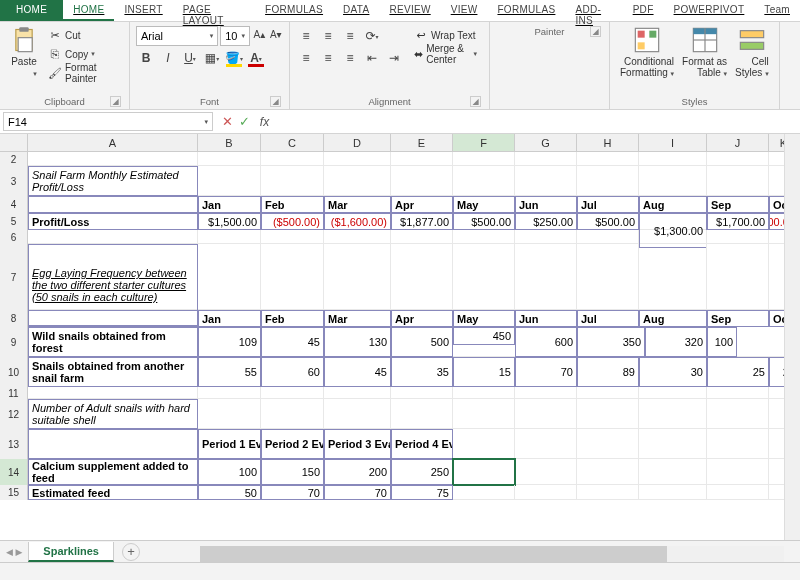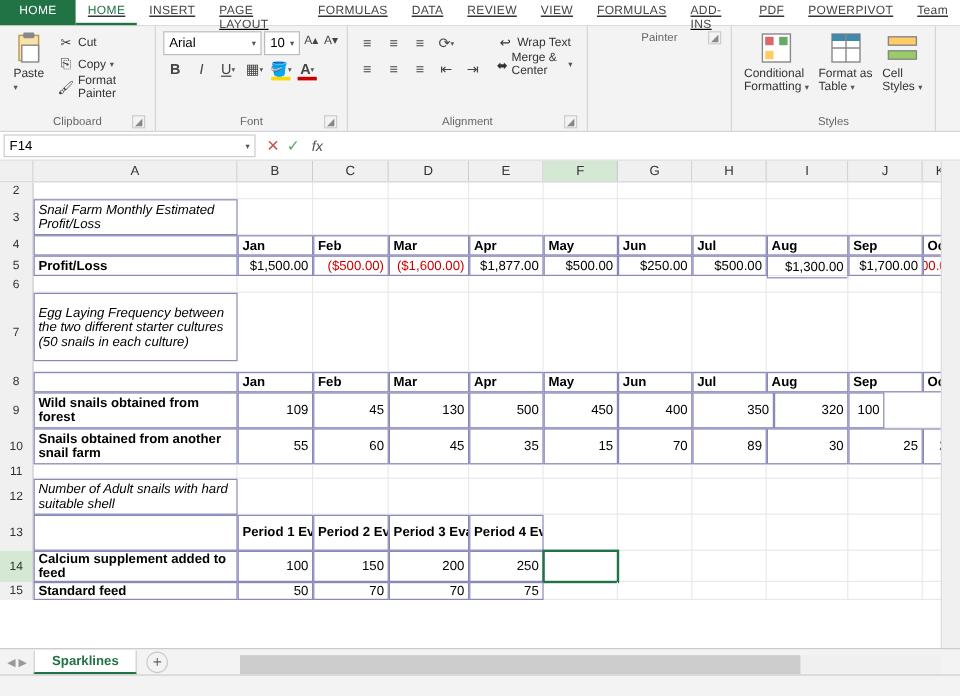--- a/index.html
+++ b/index.html
@@ -13,21 +13,21 @@
 
 
 .ribbon { display: flex; background: #f3f3f3; height: 88px; border-bottom: 1px solid #d4d4d4; }
 .ribgroup { border-right: 1px solid #d4d4d4; padding: 2px 6px 0 6px; display: flex; flex-direction: column; position: relative; }
 .ribgroup-body { flex: 1; display: flex; }
 .ribgroup-label { text-align: center; font-size: 9.5px; color: #666; padding: 2px 0; position: relative; }
 .launcher { position: absolute; right: 2px; bottom: 2px; font-size: 8px; color: #888; border: 1px solid #ccc; width: 11px; height: 11px; line-height: 9px; text-align: center; }
 
 .bigbtn { display: flex; flex-direction: column; align-items: center; padding: 2px 4px; cursor: pointer; }
 .bigbtn .ic { width: 28px; height: 28px; margin-bottom: 2px; }
-.bigbtn .lbl { font-size: 10px; color: #333; text-align: left; line-height: 11px; }
+.bigbtn .lbl { font-size: 10px; color: #333; text-align: right; line-height: 11px; }
 .dd { font-size: 7px; color: #555; }
 
 .smallstack { display: flex; flex-direction: column; gap: 1px; padding: 2px 4px; justify-content: flex-start; }
 .smallbtn { display: flex; align-items: center; gap: 3px; font-size: 10px; color: #333; cursor: pointer; padding: 1px 2px; height: 18px; }
 .smallbtn .ic { width: 14px; height: 14px; display: inline-flex; align-items: center; justify-content: center; font-size: 11px; }
 
 .combo { border: 1px solid #bbb; background: #fff; height: 20px; font-size: 11px; padding: 2px 4px; display: flex; align-items: center; justify-content: space-between; }
 .iconrow { display: flex; gap: 2px; }
 .iconbtn { width: 20px; height: 20px; display: flex; align-items: center; justify-content: center; cursor: pointer; font-size: 12px; color: #444; }
 .iconbtn.small { width: 16px; height: 16px; font-size: 10px; }
@@ -309,41 +309,41 @@
       <div class="row" style="height:17px">
         <div class="rowh" style="height:17px">5</div>
         <div class="cell b bord" style="width: 170px; height: 17px; white-space: normal; line-height: 12px;">Profit/Loss</div>
         <div class="cell r bord" style="width:63px;height:17px">$1,500.00</div>
         <div class="cell r bord neg" style="width:63px;height:17px">($500.00)</div>
         <div class="cell r bord neg" style="width:67px;height:17px">($1,600.00)</div>
         <div class="cell r bord" style="width:62px;height:17px">$1,877.00</div>
         <div class="cell r bord" style="width:62px;height:17px">$500.00</div>
         <div class="cell r bord" style="width:62px;height:17px">$250.00</div>
         <div class="cell r bord" style="width:62px;height:17px">$500.00</div>
-        <div class="cell r bord" style="width:68px;height:19px">$1,300.00</div>
+        <div class="cell r bord" style="width:68px;height:35px">$1,300.00</div>
         <div class="cell r bord" style="width:62px;height:17px">$1,700.00</div>
         <div class="cell r bord neg" style="width:30px;height:17px">($700.00</div>
       </div>
       <div class="row" style="height:14px">
         <div class="rowh" style="height:14px">6</div>
         <div class="cell " style="width: 170px; height: 14px; white-space: normal; line-height: 12px;"></div>
         <div class="cell " style="width:63px;height:14px"></div>
         <div class="cell " style="width:63px;height:14px"></div>
         <div class="cell " style="width:67px;height:14px"></div>
         <div class="cell " style="width:62px;height:14px"></div>
         <div class="cell " style="width:62px;height:14px"></div>
         <div class="cell " style="width:62px;height:14px"></div>
         <div class="cell " style="width:62px;height:14px"></div>
         <div class="cell " style="width:68px;height:14px"></div>
         <div class="cell " style="width:62px;height:14px"></div>
         <div class="cell " style="width:30px;height:14px"></div>
       </div>
       <div class="row" style="height:66px">
         <div class="rowh" style="height:66px">7</div>
-        <div class="cell i bord" style="width: 170px; height: 57px; white-space: normal; line-height: 12px;">Egg Laying Frequency between the two different starter cultures (50 snails in each culture)</div>
+        <div class="cell i bord" style="width: 170px; height: 82px; white-space: normal; line-height: 12px; text-decoration: underline;">Egg Laying Frequency between the two different starter cultures (50 snails in each culture)</div>
         <div class="cell " style="width:63px;height:66px"></div>
         <div class="cell " style="width:63px;height:66px"></div>
         <div class="cell " style="width:67px;height:66px"></div>
         <div class="cell " style="width:62px;height:66px"></div>
         <div class="cell " style="width:62px;height:66px"></div>
         <div class="cell " style="width:62px;height:66px"></div>
         <div class="cell " style="width:62px;height:66px"></div>
         <div class="cell " style="width:68px;height:66px"></div>
         <div class="cell " style="width:62px;height:66px"></div>
         <div class="cell " style="width:30px;height:66px"></div>
@@ -362,22 +362,22 @@
         <div class="cell b bord" style="width:62px;height:17px">Sep</div>
         <div class="cell b bord" style="width:30px;height:17px">Oct</div>
       </div>
       <div class="row" style="height:30px">
         <div class="rowh" style="height:30px">9</div>
         <div class="cell b bord" style="width: 170px; height: 30px; white-space: normal; line-height: 12px;">Wild snails obtained from forest</div>
         <div class="cell r bord" style="width:63px;height:30px">109</div>
         <div class="cell r bord" style="width:63px;height:30px">45</div>
         <div class="cell r bord" style="width:67px;height:30px">130</div>
         <div class="cell r bord" style="width:62px;height:30px">500</div>
-        <div class="cell r bord" style="width:62px;height:30px">450</div>
-        <div class="cell r bord" style="width:62px;height:30px">400</div>
+        <div class="cell r bord" style="width:62px;height:18px">450</div>
+        <div class="cell r bord" style="width:62px;height:30px">600</div>
         <div class="cell r bord" style="width:68px;height:30px">350</div>
         <div class="cell r bord" style="width:62px;height:30px">320</div>
         <div class="cell r bord" style="width:30px;height:30px">100</div>
       </div>
       <div class="row" style="height:30px">
         <div class="rowh" style="height:30px">10</div>
         <div class="cell b bord" style="width: 170px; height: 30px; white-space: normal; line-height: 12px;">Snails obtained from another snail farm</div>
         <div class="cell r bord" style="width:63px;height:30px">55</div>
         <div class="cell r bord" style="width:63px;height:30px">60</div>
         <div class="cell r bord" style="width:67px;height:30px">45</div>
@@ -440,21 +440,21 @@
         <div class="cell r bord" style="width:62px;height:26px">250</div>
         <div class="cell active" style="width:62px;height:26px"></div>
         <div class="cell " style="width:62px;height:26px"></div>
         <div class="cell " style="width:62px;height:26px"></div>
         <div class="cell " style="width:68px;height:26px"></div>
         <div class="cell " style="width:62px;height:26px"></div>
         <div class="cell " style="width:30px;height:26px"></div>
       </div>
       <div class="row" style="height:15px">
         <div class="rowh" style="height:15px">15</div>
-        <div class="cell b bord" style="width: 170px; height: 15px; white-space: normal; line-height: 12px;">Standard feed</div>
+        <div class="cell b bord" style="width: 170px; height: 15px; white-space: normal; line-height: 12px;">Estimated feed</div>
         <div class="cell r bord" style="width:63px;height:15px">50</div>
         <div class="cell r bord" style="width:63px;height:15px">70</div>
         <div class="cell r bord" style="width:67px;height:15px">70</div>
         <div class="cell r bord" style="width:62px;height:15px">75</div>
         <div class="cell " style="width:62px;height:15px"></div>
         <div class="cell " style="width:62px;height:15px"></div>
         <div class="cell " style="width:62px;height:15px"></div>
         <div class="cell " style="width:68px;height:15px"></div>
         <div class="cell " style="width:62px;height:15px"></div>
         <div class="cell " style="width:30px;height:15px"></div>

